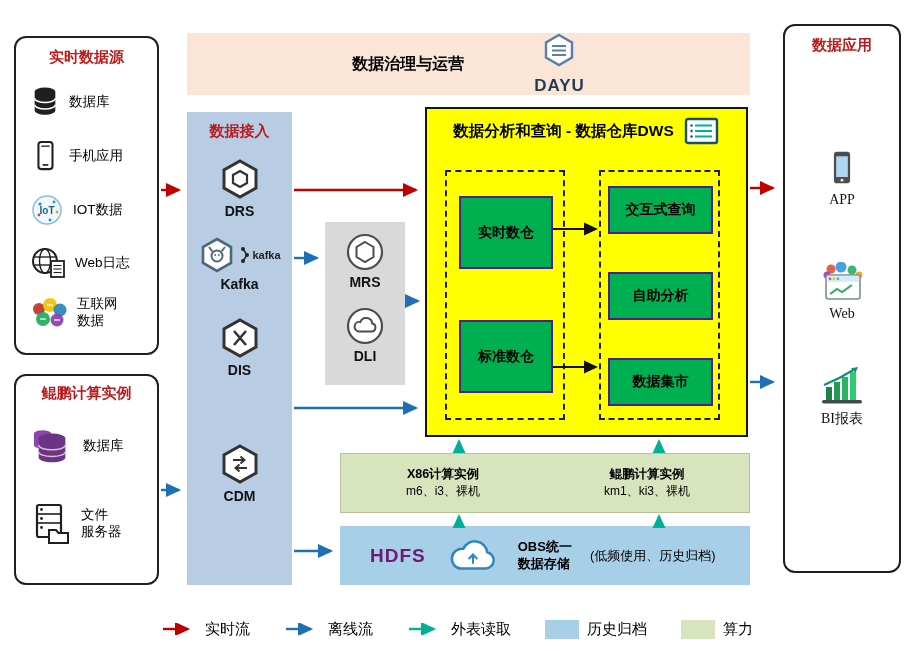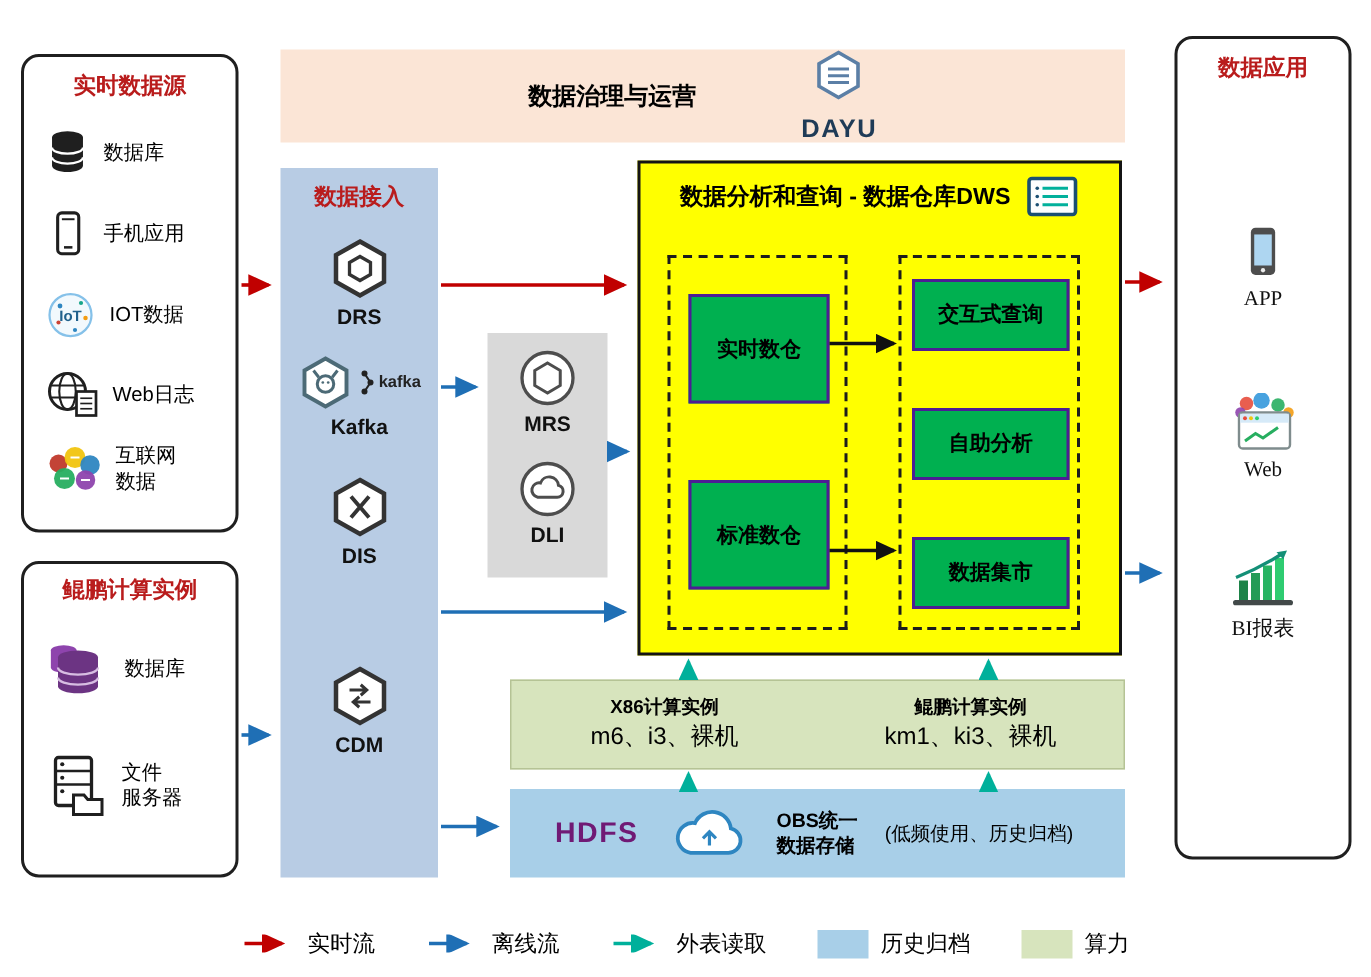--- a/index.html
+++ b/index.html
@@ -32,21 +32,21 @@
   .dashed-group { position:absolute; border:2px dashed #1c1c1c; }
   #wh-group { left:18px; top:61px; width:120px; height:250px; }
   #svc-group { left:172px; top:61px; width:121px; height:250px; }
   .green-box { position:absolute; background:#00b050; border:2px solid #4c1d95; display:flex; align-items:center; justify-content:center;
                font-weight:bold; font-size:14px; color:#000; text-align:center; }
 
   #compute-box { position:absolute; left:340px; top:453px; width:410px; height:60px; background:#d7e4bd; border:1px solid #b5c395;
                  display:flex; align-items:center; }
   .compute-group { flex:1; text-align:center; line-height:1.45; }
   .compute-title { font-weight:bold; font-size:12.5px; }
-  .compute-sub { font-size:16px; }
+  .compute-sub { font-size:12px; }
 
   #storage-box { position:absolute; left:340px; top:526px; width:410px; height:59px; background:#a8cfe8;
                  display:flex; align-items:center; padding-left:30px; gap:18px; }
   .hdfs-label { font-weight:bold; font-size:19px; letter-spacing:1px; color:#701a75; }
   .obs-title { font-weight:bold; font-size:13px; line-height:1.3; }
   .obs-note { font-size:13px; }
 
   #apps-box { left:783px; top:24px; width:118px; height:549px;font-family:Liberation Serif, serif; }
   .app-item { position:absolute; left:0; width:100%; display:flex; flex-direction:column; align-items:center; gap:4px; }
   .app-label { font-size:14px; color:#111; }

